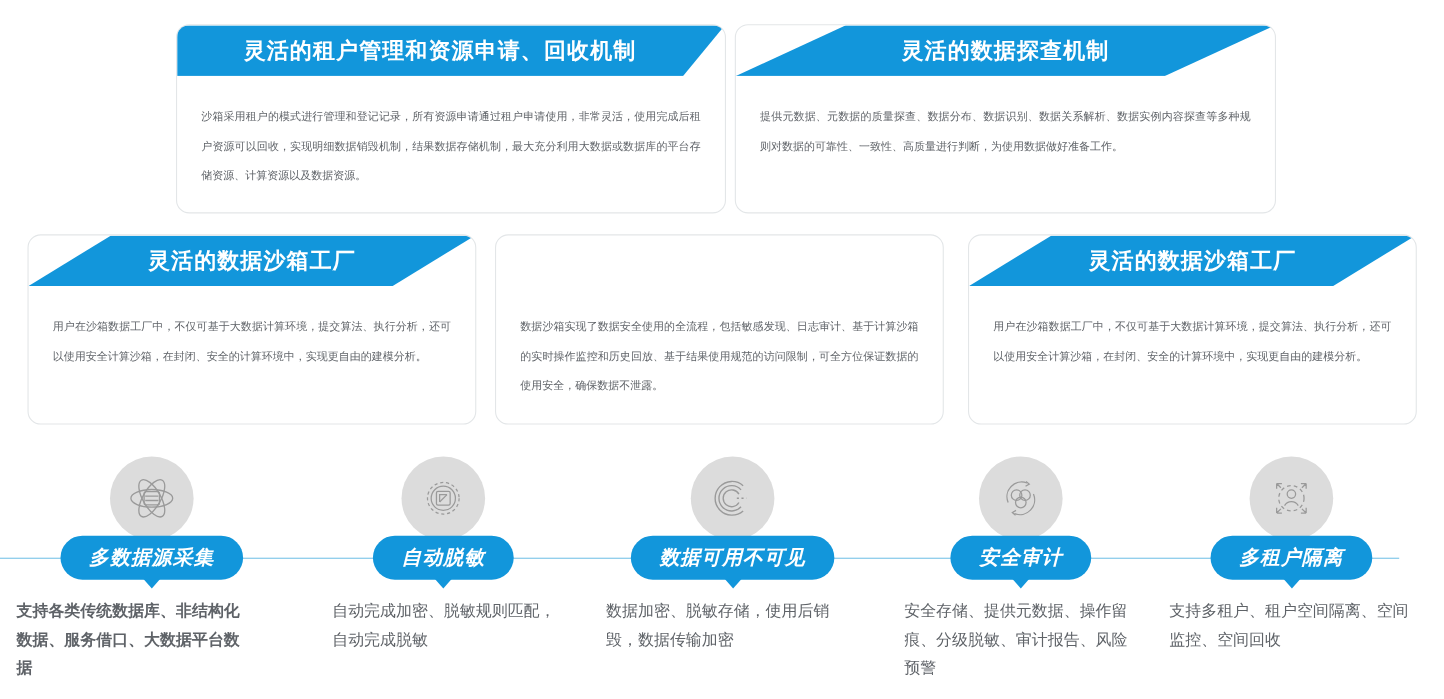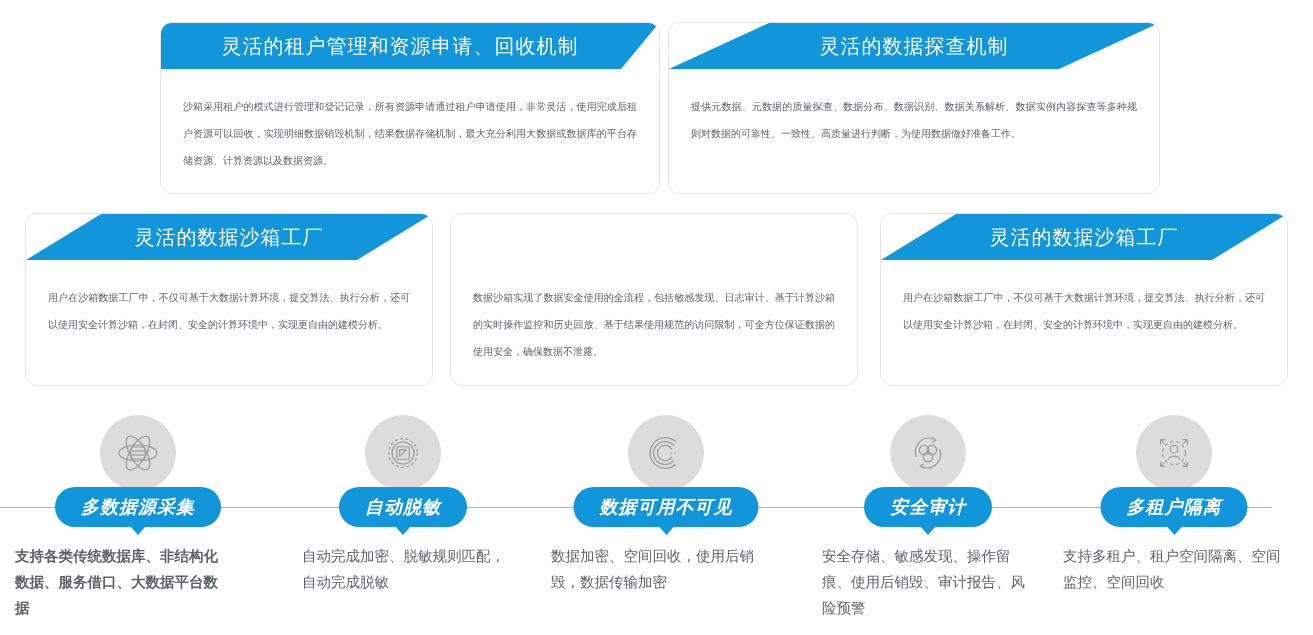--- a/index.html
+++ b/index.html
@@ -25,21 +25,21 @@
     box-sizing: border-box;
     overflow: hidden;
   }
   .card-banner {
     position: absolute;
     top: 0;
     height: 46px;
     background: #1296db;
     color: #ffffff;
     font-size: 20px;
-    font-weight: normal;
+    font-weight: bold;
     letter-spacing: 1px;
     display: flex;
     align-items: center;
     justify-content: center;
     box-sizing: border-box;
   }
   
   .banner-left-flush {
     left: 0;
     right: 0;
@@ -231,41 +231,41 @@
           <path d="M34 12 A16 16 0 1 0 34 36"></path>
           <path d="M32 16 A12 12 0 1 0 32 32"></path>
           <path d="M30 20 A8 8 0 1 0 30 28"></path>
           <line x1="28" y1="24" x2="37" y2="24" stroke-dasharray="2 2.4"></line>
         </svg>
       </div>
     </div>
     <div class="tl-pill">
       <span>数据可用不可见</span>
     </div>
-    <div class="tl-desc" style="left:16px; width:225px;">数据加密、空间回收，使用后销毁，数据传输加密</div>
+    <div class="tl-desc" style="left:16px; width:225px;">数据加密、脱敏存储，使用后销毁，数据传输加密</div>
   </div>
 
   <div class="tl-step" style="left:797px;">
     <div class="tl-icon-wrap">
       <div class="tl-icon-circle">
         <svg width="46" height="46" viewBox="0 0 48 48" fill="none" stroke="#9a9a9a" stroke-width="1.2">
           <path d="M12 28 A14 14 0 0 1 30 9.5"></path>
           <path d="M29 8 L32 10.5 L28.5 12.5"></path>
           <path d="M36 20 A14 14 0 0 1 18 38.5"></path>
           <path d="M19 40 L16 37.5 L19.5 35.5"></path>
           <circle cx="20" cy="21" r="5"></circle>
           <circle cx="28" cy="21" r="5"></circle>
           <circle cx="24" cy="28" r="5"></circle>
         </svg>
       </div>
     </div>
     <div class="tl-pill">
       <span>安全审计</span>
     </div>
-    <div class="tl-desc" style="left:25px; width:215px;">安全存储、敏感发现、操作留痕、使用后销毁、审计报告、风险预警</div>
+    <div class="tl-desc" style="left:25px; width:215px;">安全存储、提供元数据、操作留痕、分级脱敏、审计报告、风险预警</div>
   </div>
 
   <div class="tl-step" style="left:1043px;">
     <div class="tl-icon-wrap">
       <div class="tl-icon-circle">
         <svg width="46" height="46" viewBox="0 0 48 48" fill="none" stroke="#9a9a9a" stroke-width="1.2">
           <circle cx="24" cy="24" r="12" stroke-dasharray="3.5 3"></circle>
           <path d="M14 14 L10 10 M10 10 L10 15 M10 10 L15 10"></path>
           <path d="M34 14 L38 10 M38 10 L33 10 M38 10 L38 15"></path>
           <path d="M14 34 L10 38 M10 38 L15 38 M10 38 L10 33"></path>

